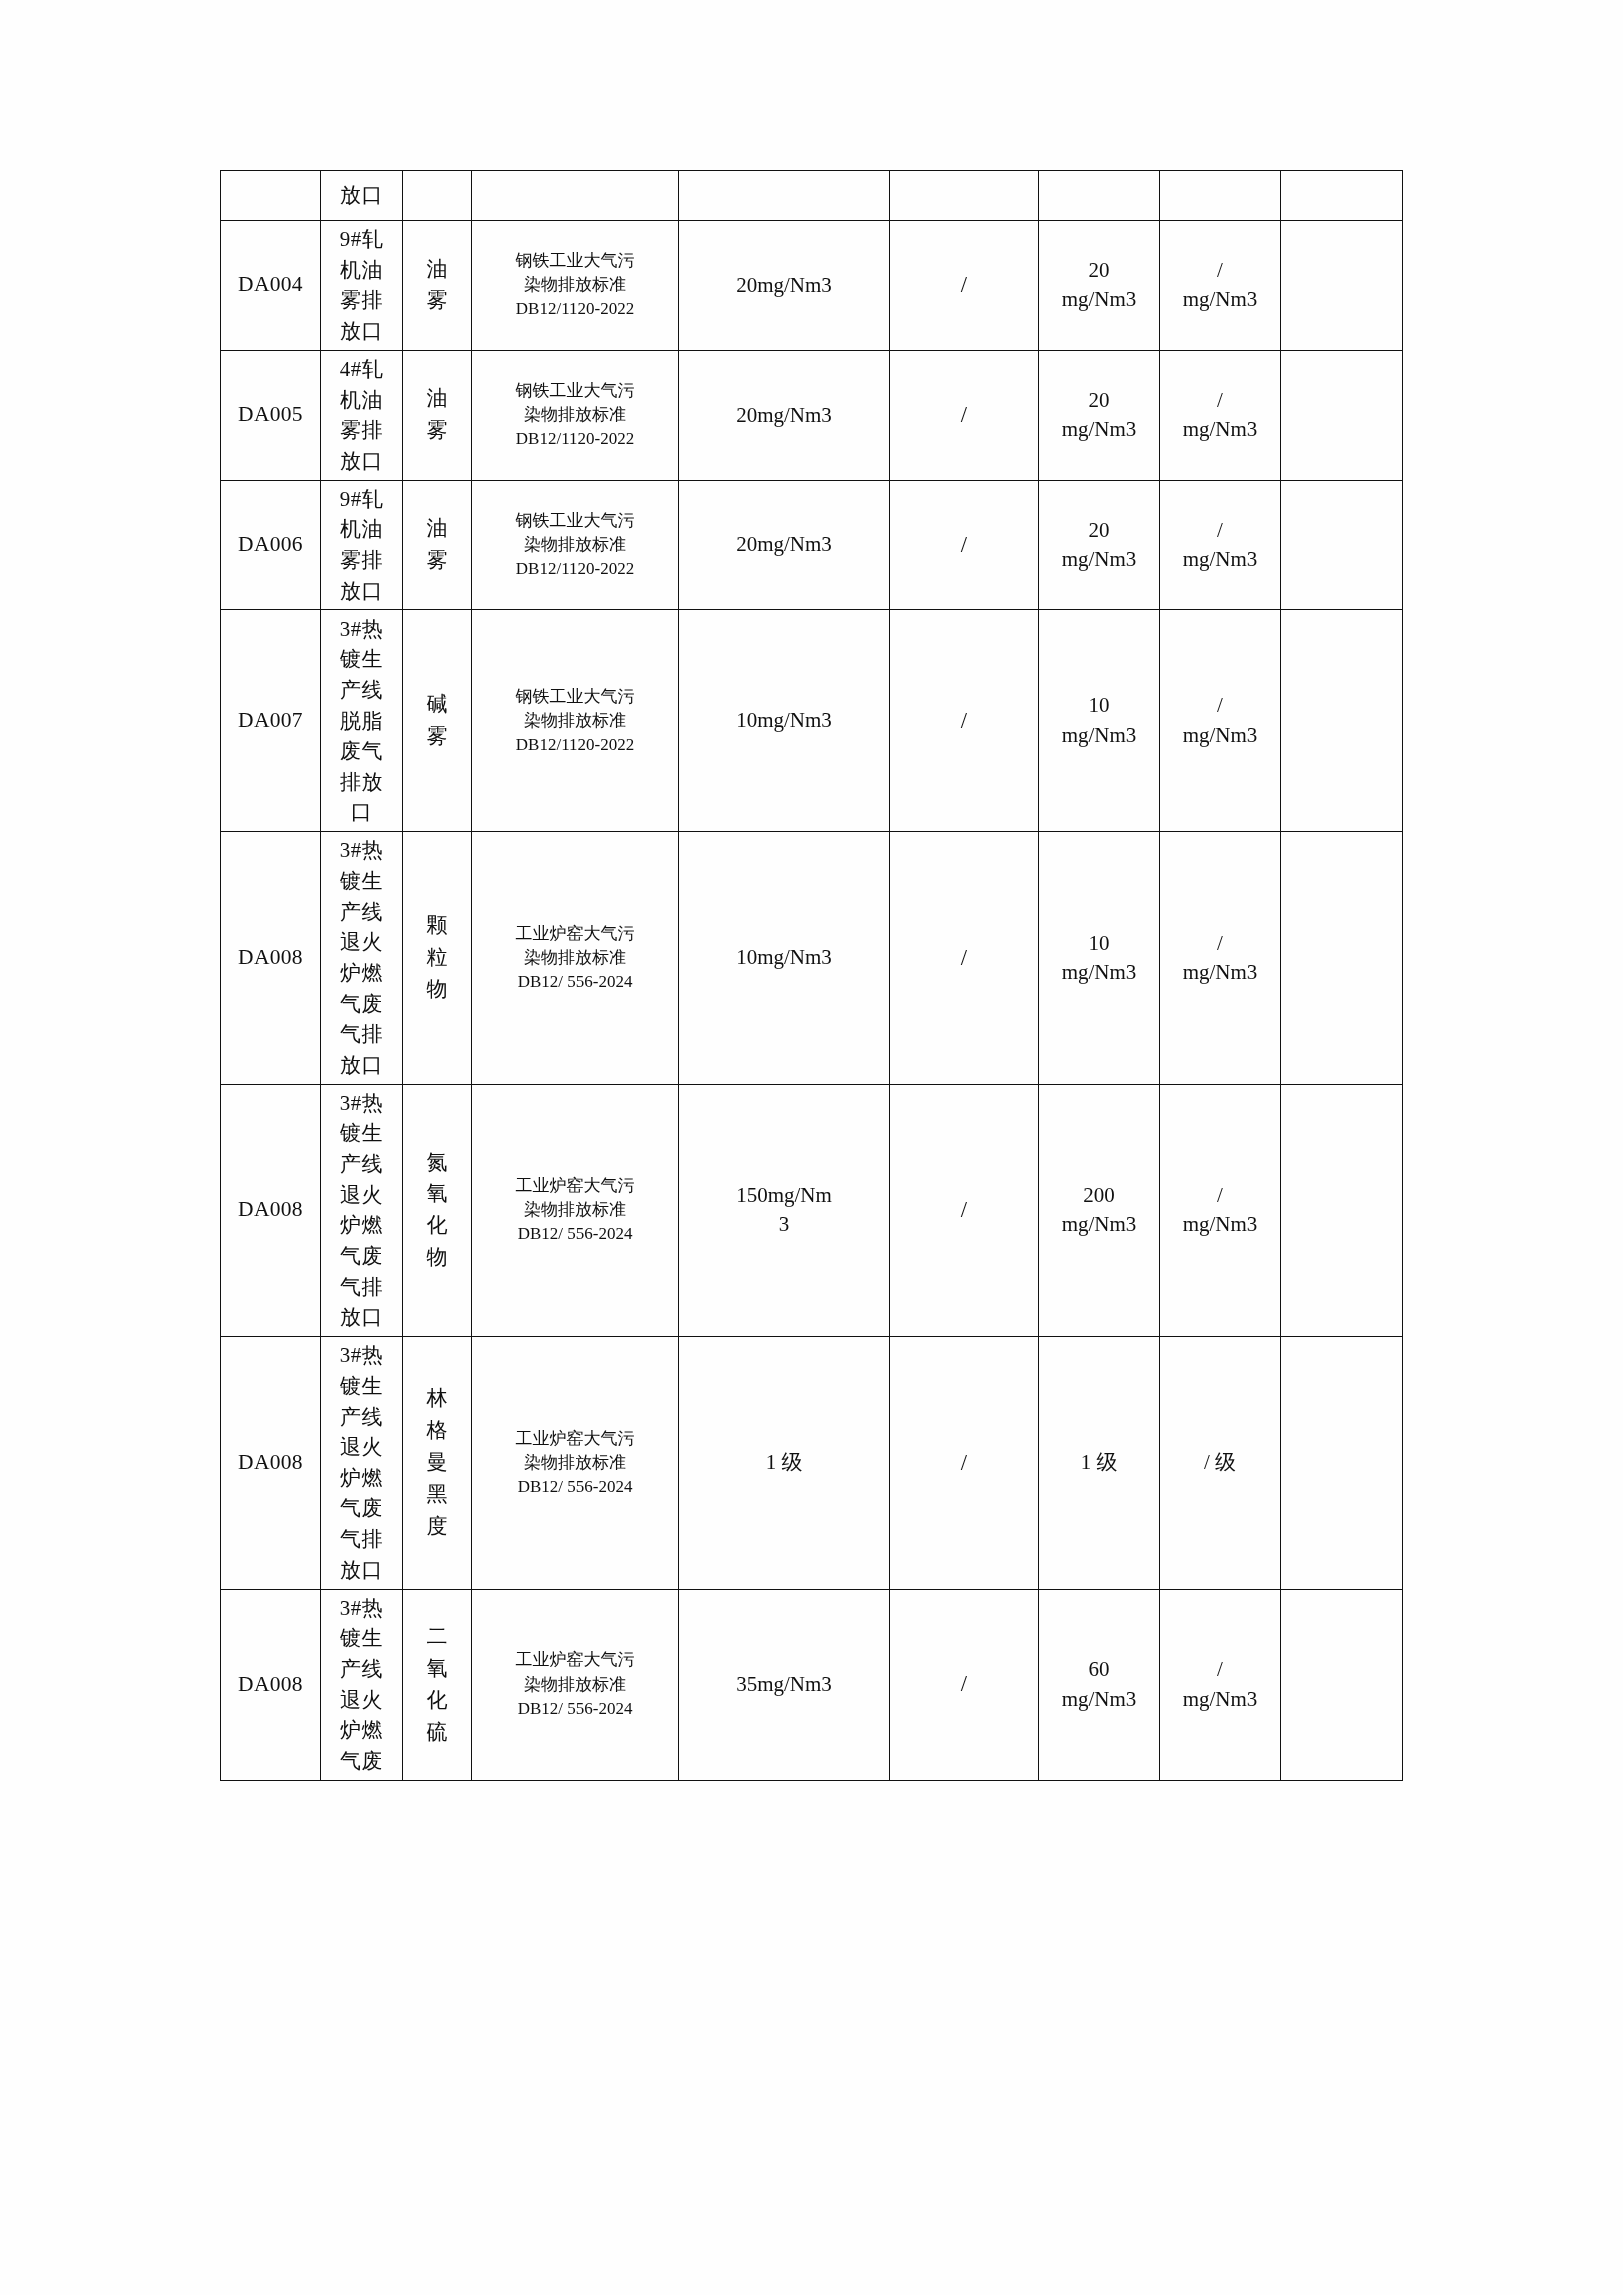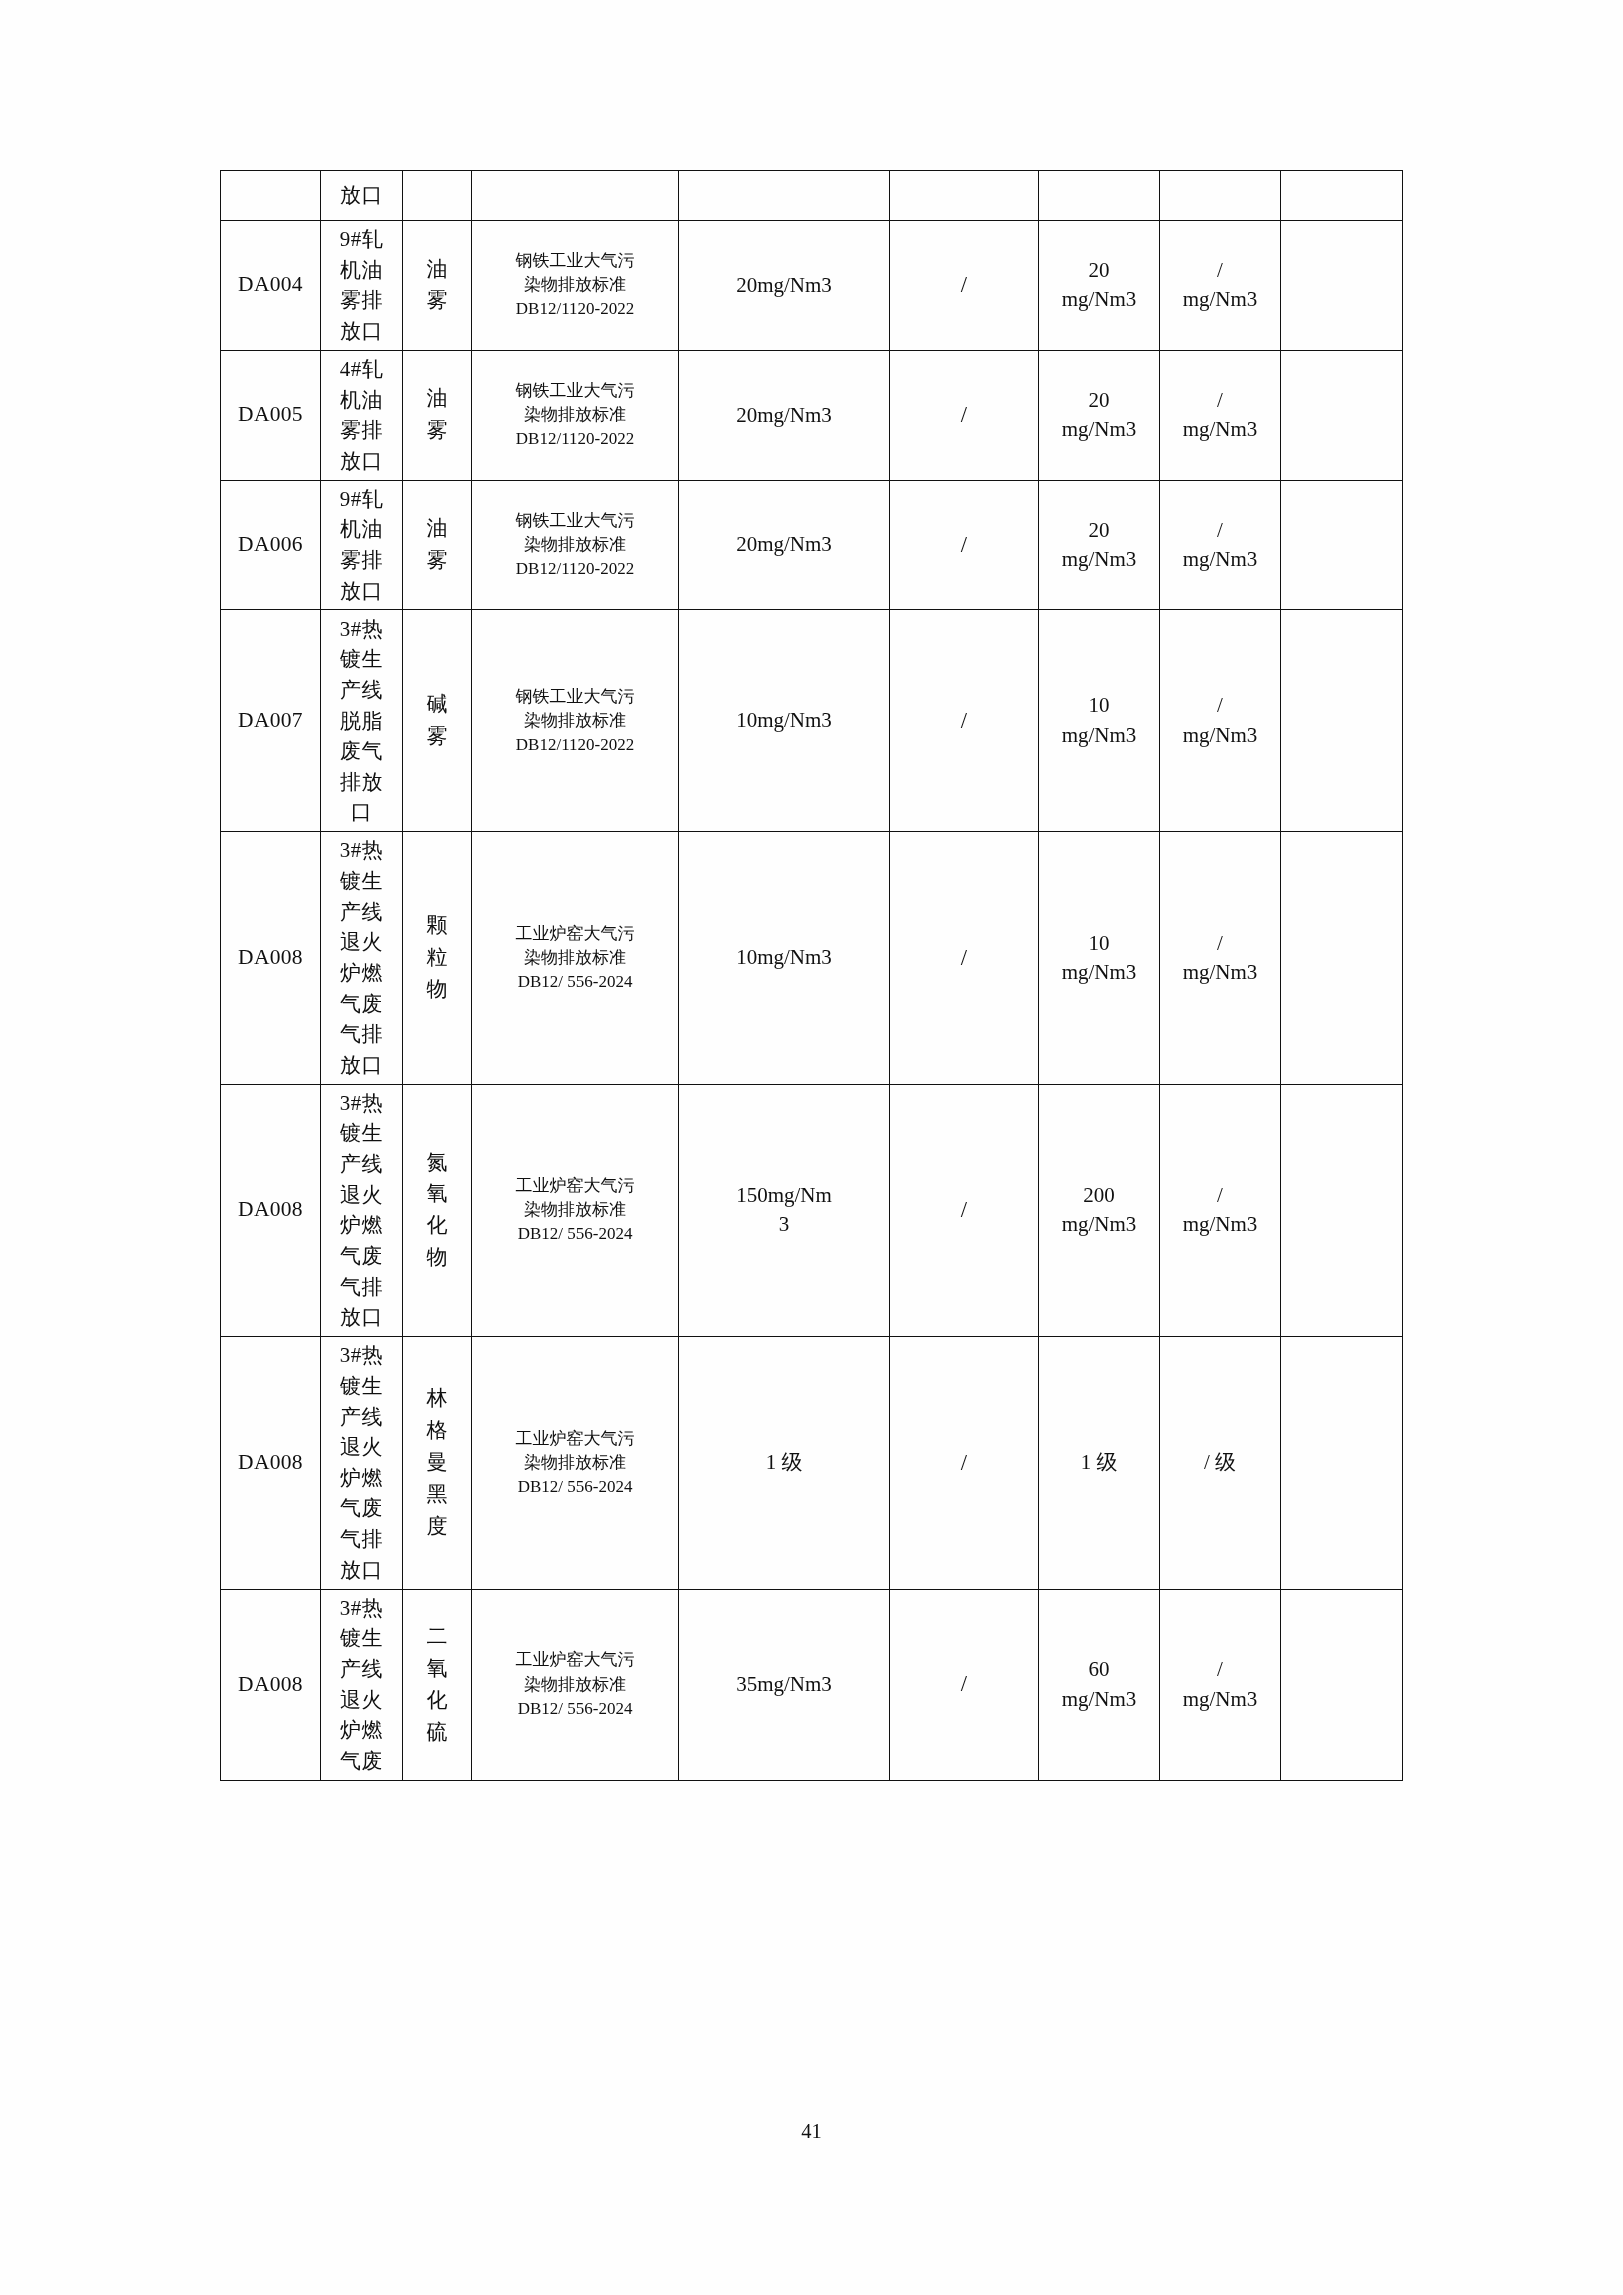--- a/index.html
+++ b/index.html
@@ -557,16 +557,15 @@
                 <span class="ln">/</span>
                 <span class="ln">mg/Nm3</span>
               </span>
             </td>
             <td></td>
           </tr>
         </tbody>
     </table>
   </div>
 
-  <div class="folio">41</div>
 
 </div>
 
 
 </body></html>

